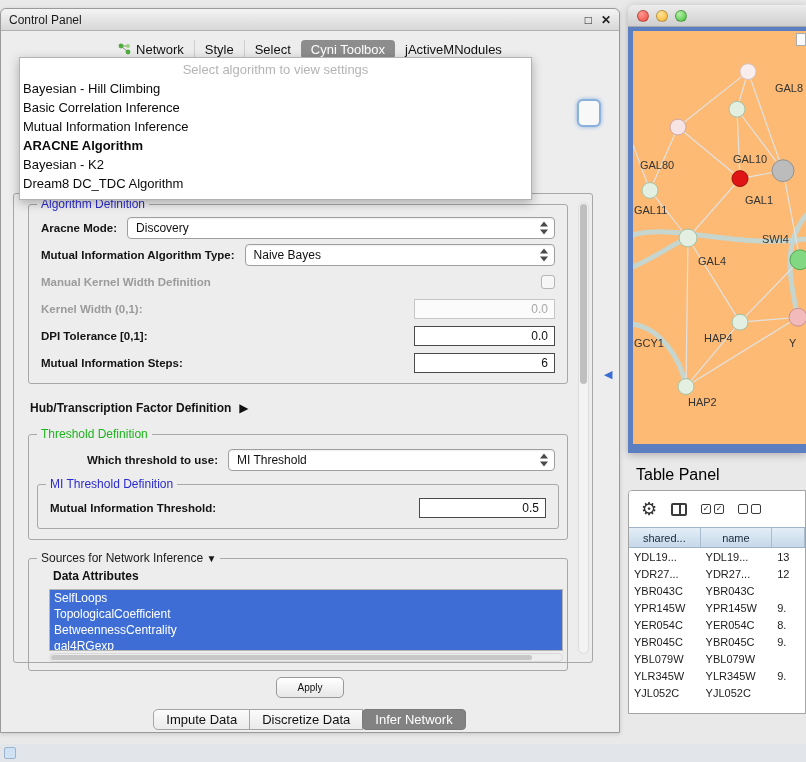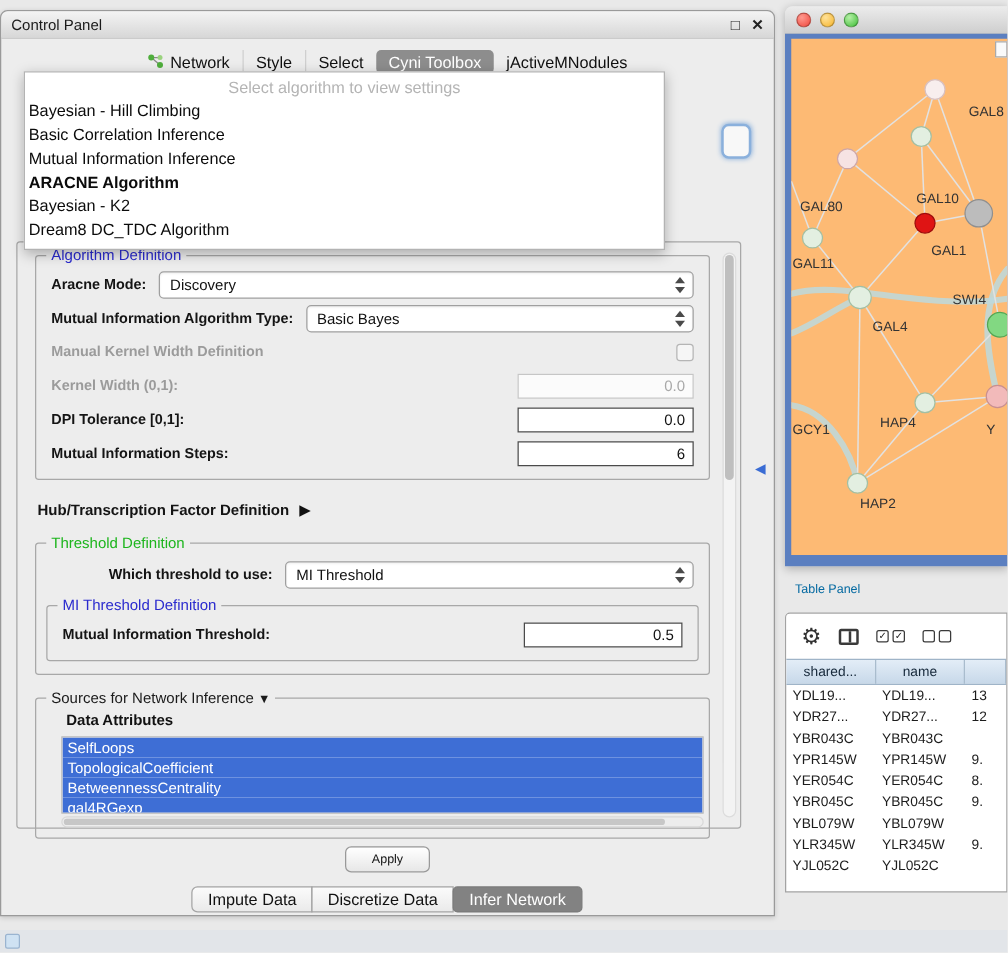--- a/index.html
+++ b/index.html
@@ -134,21 +134,21 @@
   }
   .tl { width: 12px; height: 12px; border-radius: 50%; border: 1px solid rgba(0,0,0,.25); }
   .tl.red { background: radial-gradient(circle at 35% 30%, #ff9a90, #f0473c); }
   .tl.yellow { background: radial-gradient(circle at 35% 30%, #ffe29a, #f6b42a); }
   .tl.green { background: radial-gradient(circle at 35% 30%, #b7f0a8, #3fbf37); }
   .net-frame { position: absolute; left: 0; right: 0; top: 22px; bottom: 0; background: #5b7fc0; }
   .net-canvas { position: absolute; left: 5px; right: 0; top: 4px; bottom: 9px; background: #fdba74; overflow: hidden; }
   .net-canvas svg { display: block; }
   .net-scroll-btn { position: absolute; right: 0; top: 2px; width: 10px; height: 13px; background: #fafafa; border: 1px solid #aaa; }
   
-  .table-title { position: absolute; left: 636px; top: 466px; font-size: 10px; color: #0369a1; }
+  .table-title { position: absolute; left: 636px; top: 466px; font-size: 16px; color: #000000; }
   .table-panel {
     position: absolute; left: 628px; top: 490px; width: 178px; height: 224px;
     background: #fff; border: 1px solid #a3a3a3; border-radius: 4px 0 0 0; overflow: hidden;
   }
   .tp-toolbar { height: 36px; display: flex; align-items: center; gap: 14px; padding-left: 12px; background: #fff; }
   .gear { font-size: 18px; color: #333; line-height: 18px; }
   .col-icon { width: 16px; height: 13px; border: 2px solid #3a3a3a; border-radius: 2px; position: relative; }
   .col-icon::after { content: ""; position: absolute; left: 50%; top: 0; bottom: 0; border-left: 2px solid #3a3a3a; }
   .cb-pair { display: flex; gap: 3px; }
   .cb { width: 10px; height: 10px; border: 1.5px solid #3a3a3a; border-radius: 2px; font-size: 8px; line-height: 8px; text-align: center; color: #222; }
@@ -224,21 +224,21 @@
         <div class="frow">
           <span class="lbl">Aracne Mode:</span>
           <div class="combo">
             <span>Discovery</span>
             <span class="arrows"></span>
           </div>
         </div>
         <div class="frow">
           <span class="lbl">Mutual Information Algorithm Type:</span>
           <div class="combo">
-            <span>Basic Bayes</span>
+            <span>Naive Bayes</span>
             <span class="arrows"></span>
           </div>
         </div>
         <div class="frow">
           <span class="lbl disabled">Manual Kernel Width Definition</span>
           <span class="spacer"></span>
           <span class="checkbox"></span>
         </div>
         <div class="frow">
           <span class="lbl disabled">Kernel Width (0,1):</span>

